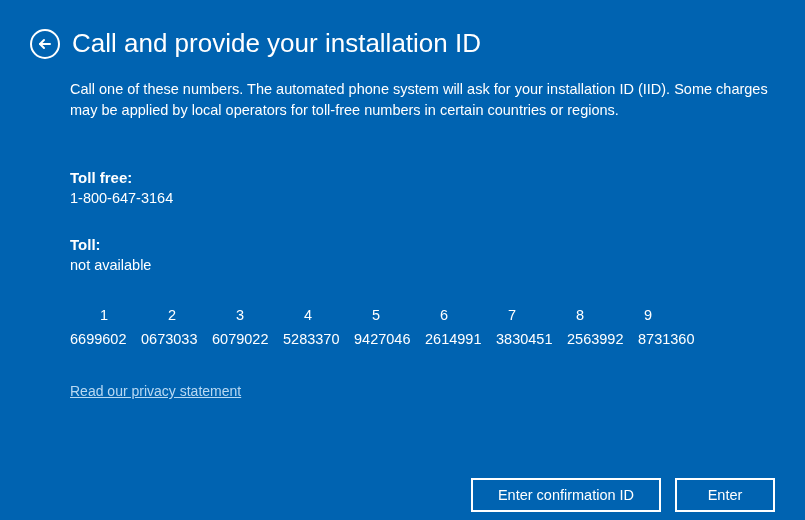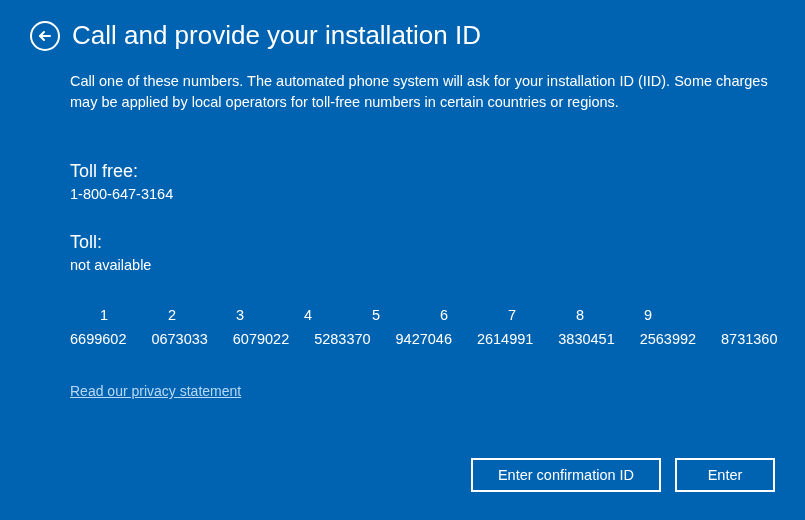--- a/index.html
+++ b/index.html
@@ -13,20 +13,21 @@
       background: #0063b1;
       font-family: "Segoe UI", -apple-system, BlinkMacSystemFont, sans-serif;
       color: #ffffff;
       position: relative;
       overflow: hidden;
     }
     .header {
       display: flex;
       align-items: center;
       padding: 20px 30px 10px 30px;
+      margin-top: 8px;
     }
     .back-btn {
       width: 30px;
       height: 30px;
       border: 2px solid #ffffff;
       border-radius: 50%;
       display: flex;
       align-items: center;
       justify-content: center;
       cursor: pointer;
@@ -36,30 +37,30 @@
     .back-btn svg {
       width: 16px;
       height: 16px;
     }
     .title {
       font-size: 26px;
       font-weight: 300;
       line-height: 1.2;
     }
     .content {
-      padding: 10px 16px 0 70px;
+      padding: 10px 32px 0 70px;
     }
     .description {
       font-size: 14.5px;
       line-height: 1.45;
       margin-bottom: 48px;
     }
     .section-label {
-      font-size: 18px;
-      font-weight: 400;
+      font-size: 15px;
+      font-weight: 700;
       margin-bottom: 4px;
     }
     .section-value {
       font-size: 14.5px;
       font-weight: 400;
       margin-bottom: 30px;
     }
     .iid-table {
       margin-top: 10px;
       margin-bottom: 32px;
@@ -75,34 +76,33 @@
     }
     .iid-cell-value {
       width: 68px;
       text-align: left;
       font-size: 14.5px;
       padding: 4px 0;
     }
     .iid-row-values {
       display: flex;
       gap: 3px;
-      justify-content: space-between;
     }
     .iid-row-values .iid-cell-value {
       margin-right: 0;
     }
     .privacy-link {
       font-size: 14px;
       color: #b8d9f3;
       cursor: pointer;
       text-decoration: underline;
     }
     .footer {
       position: absolute;
-      bottom: 28px;
+      bottom: 8px;
       right: 30px;
       display: flex;
       gap: 14px;
     }
     .btn {
       border: 2px solid #ffffff;
       background: transparent;
       color: #ffffff;
       font-size: 14.5px;
       font-family: inherit;

